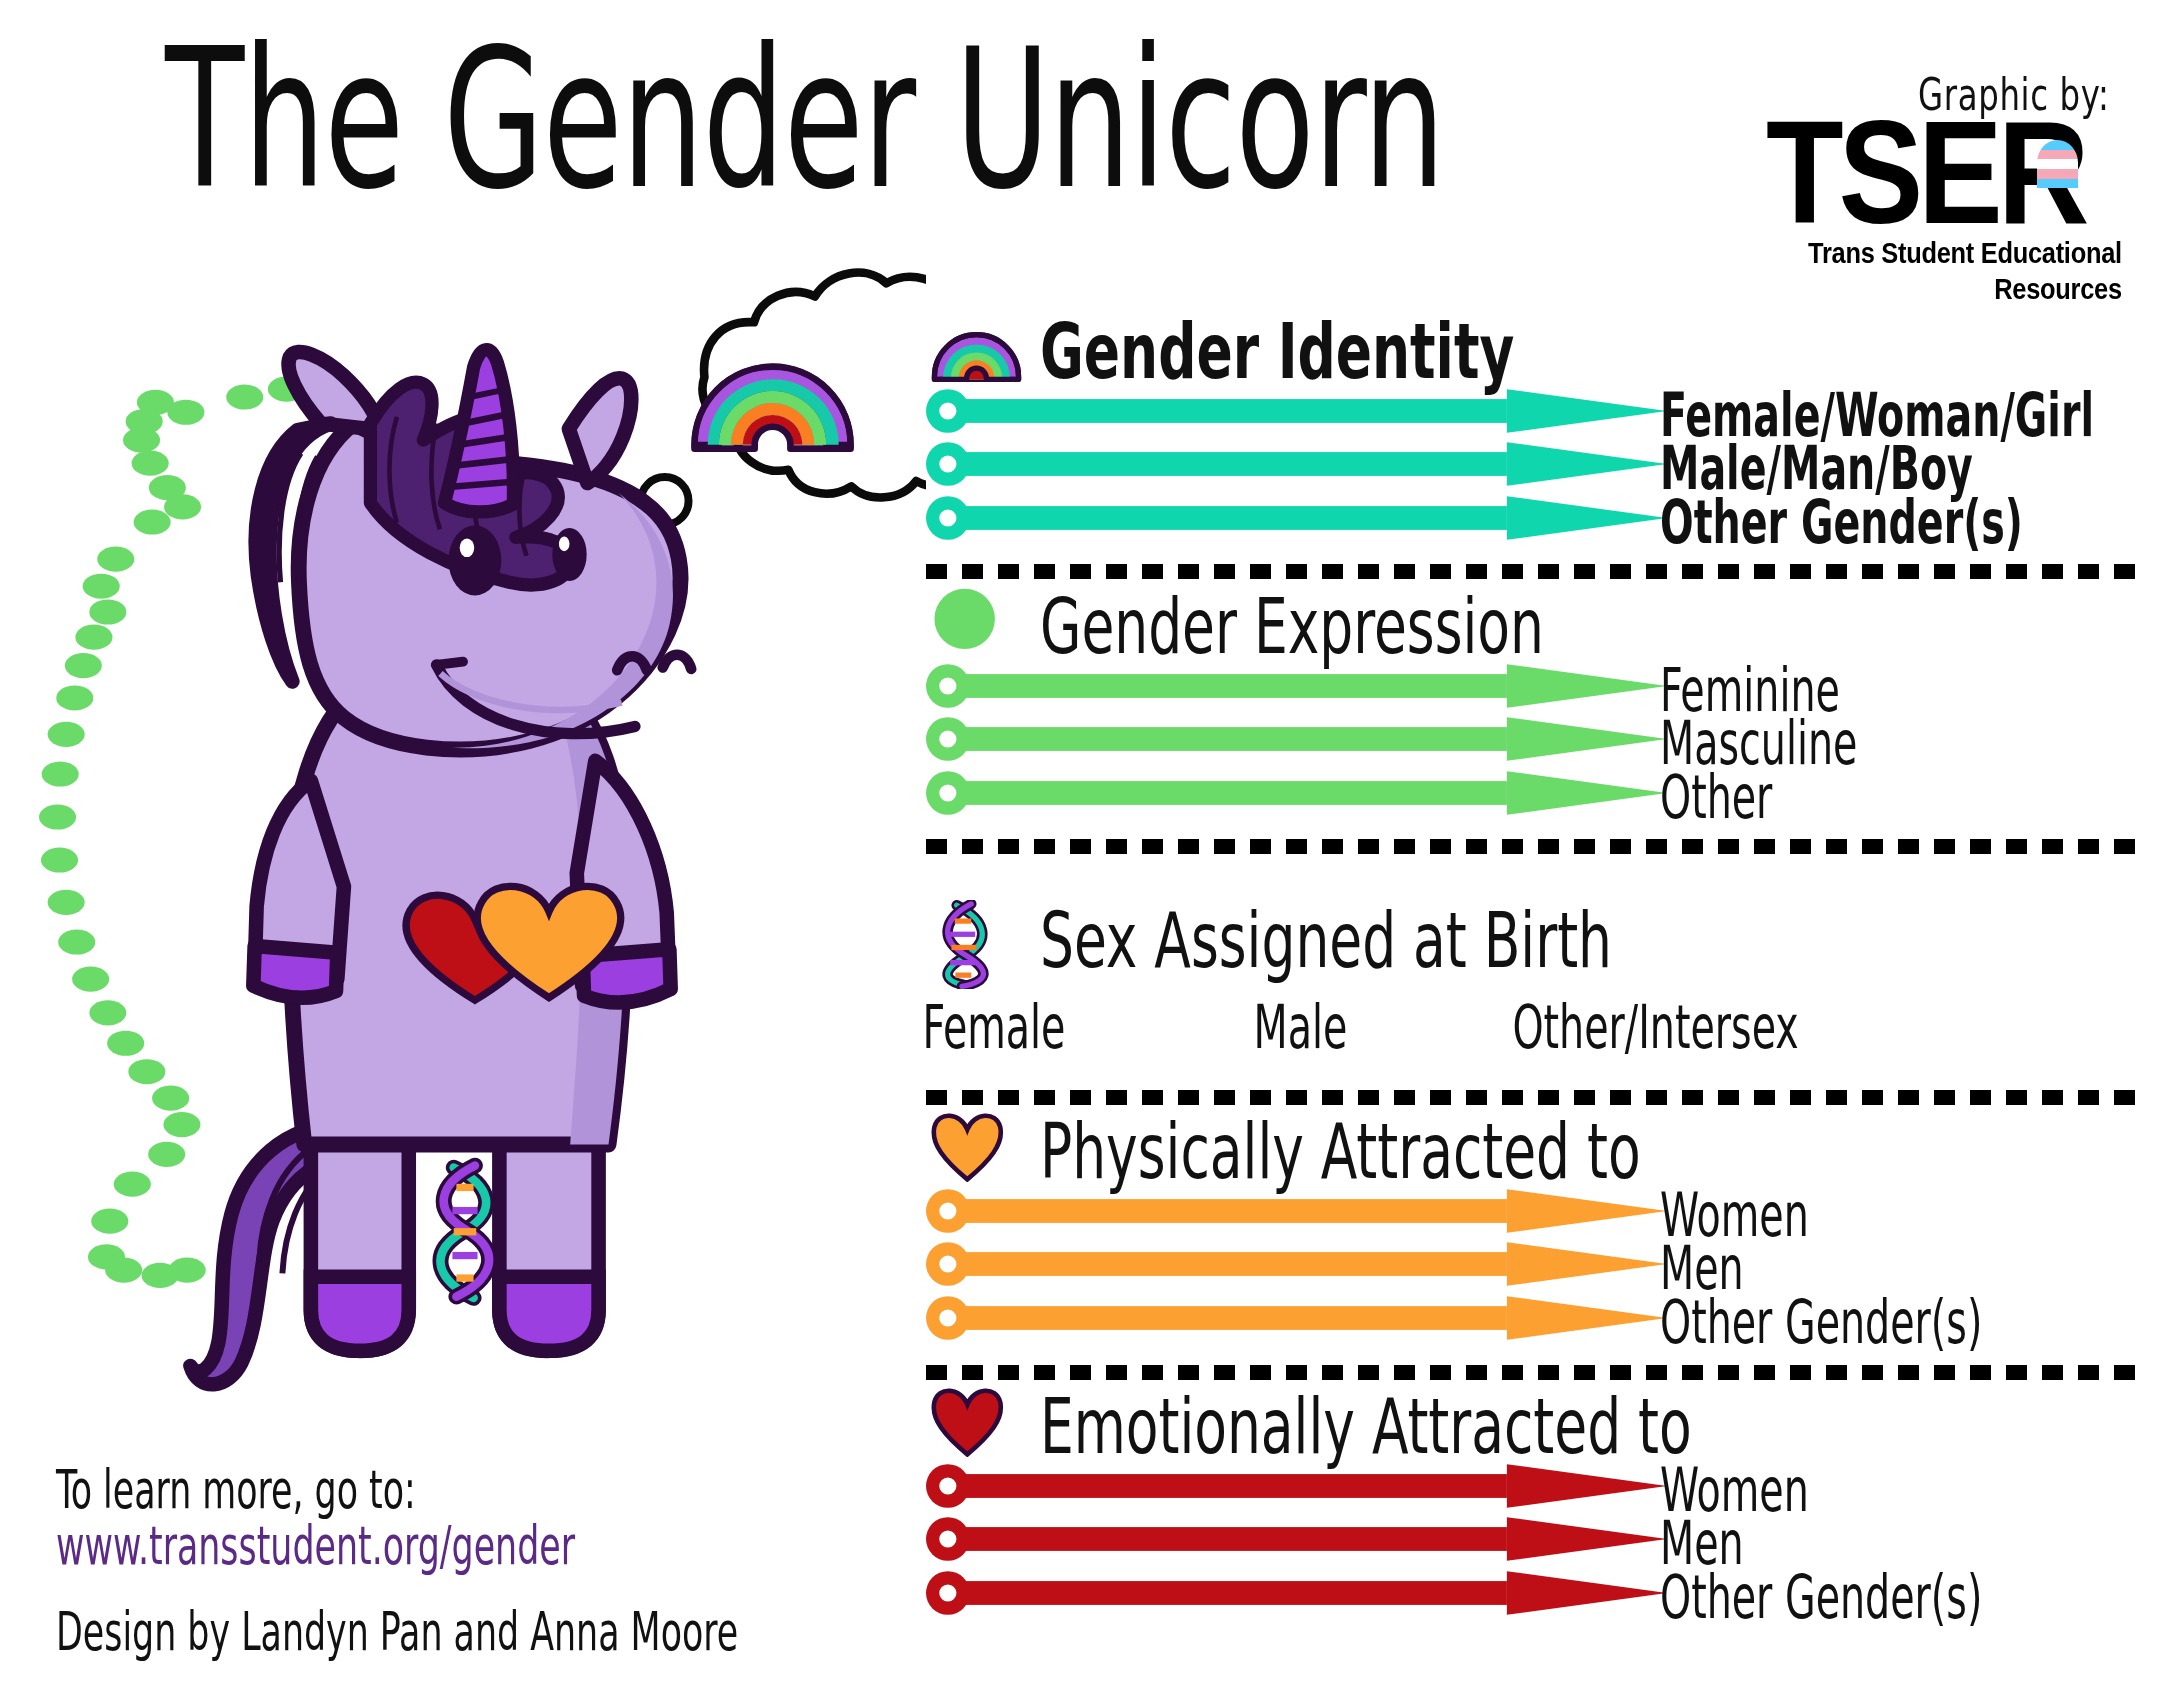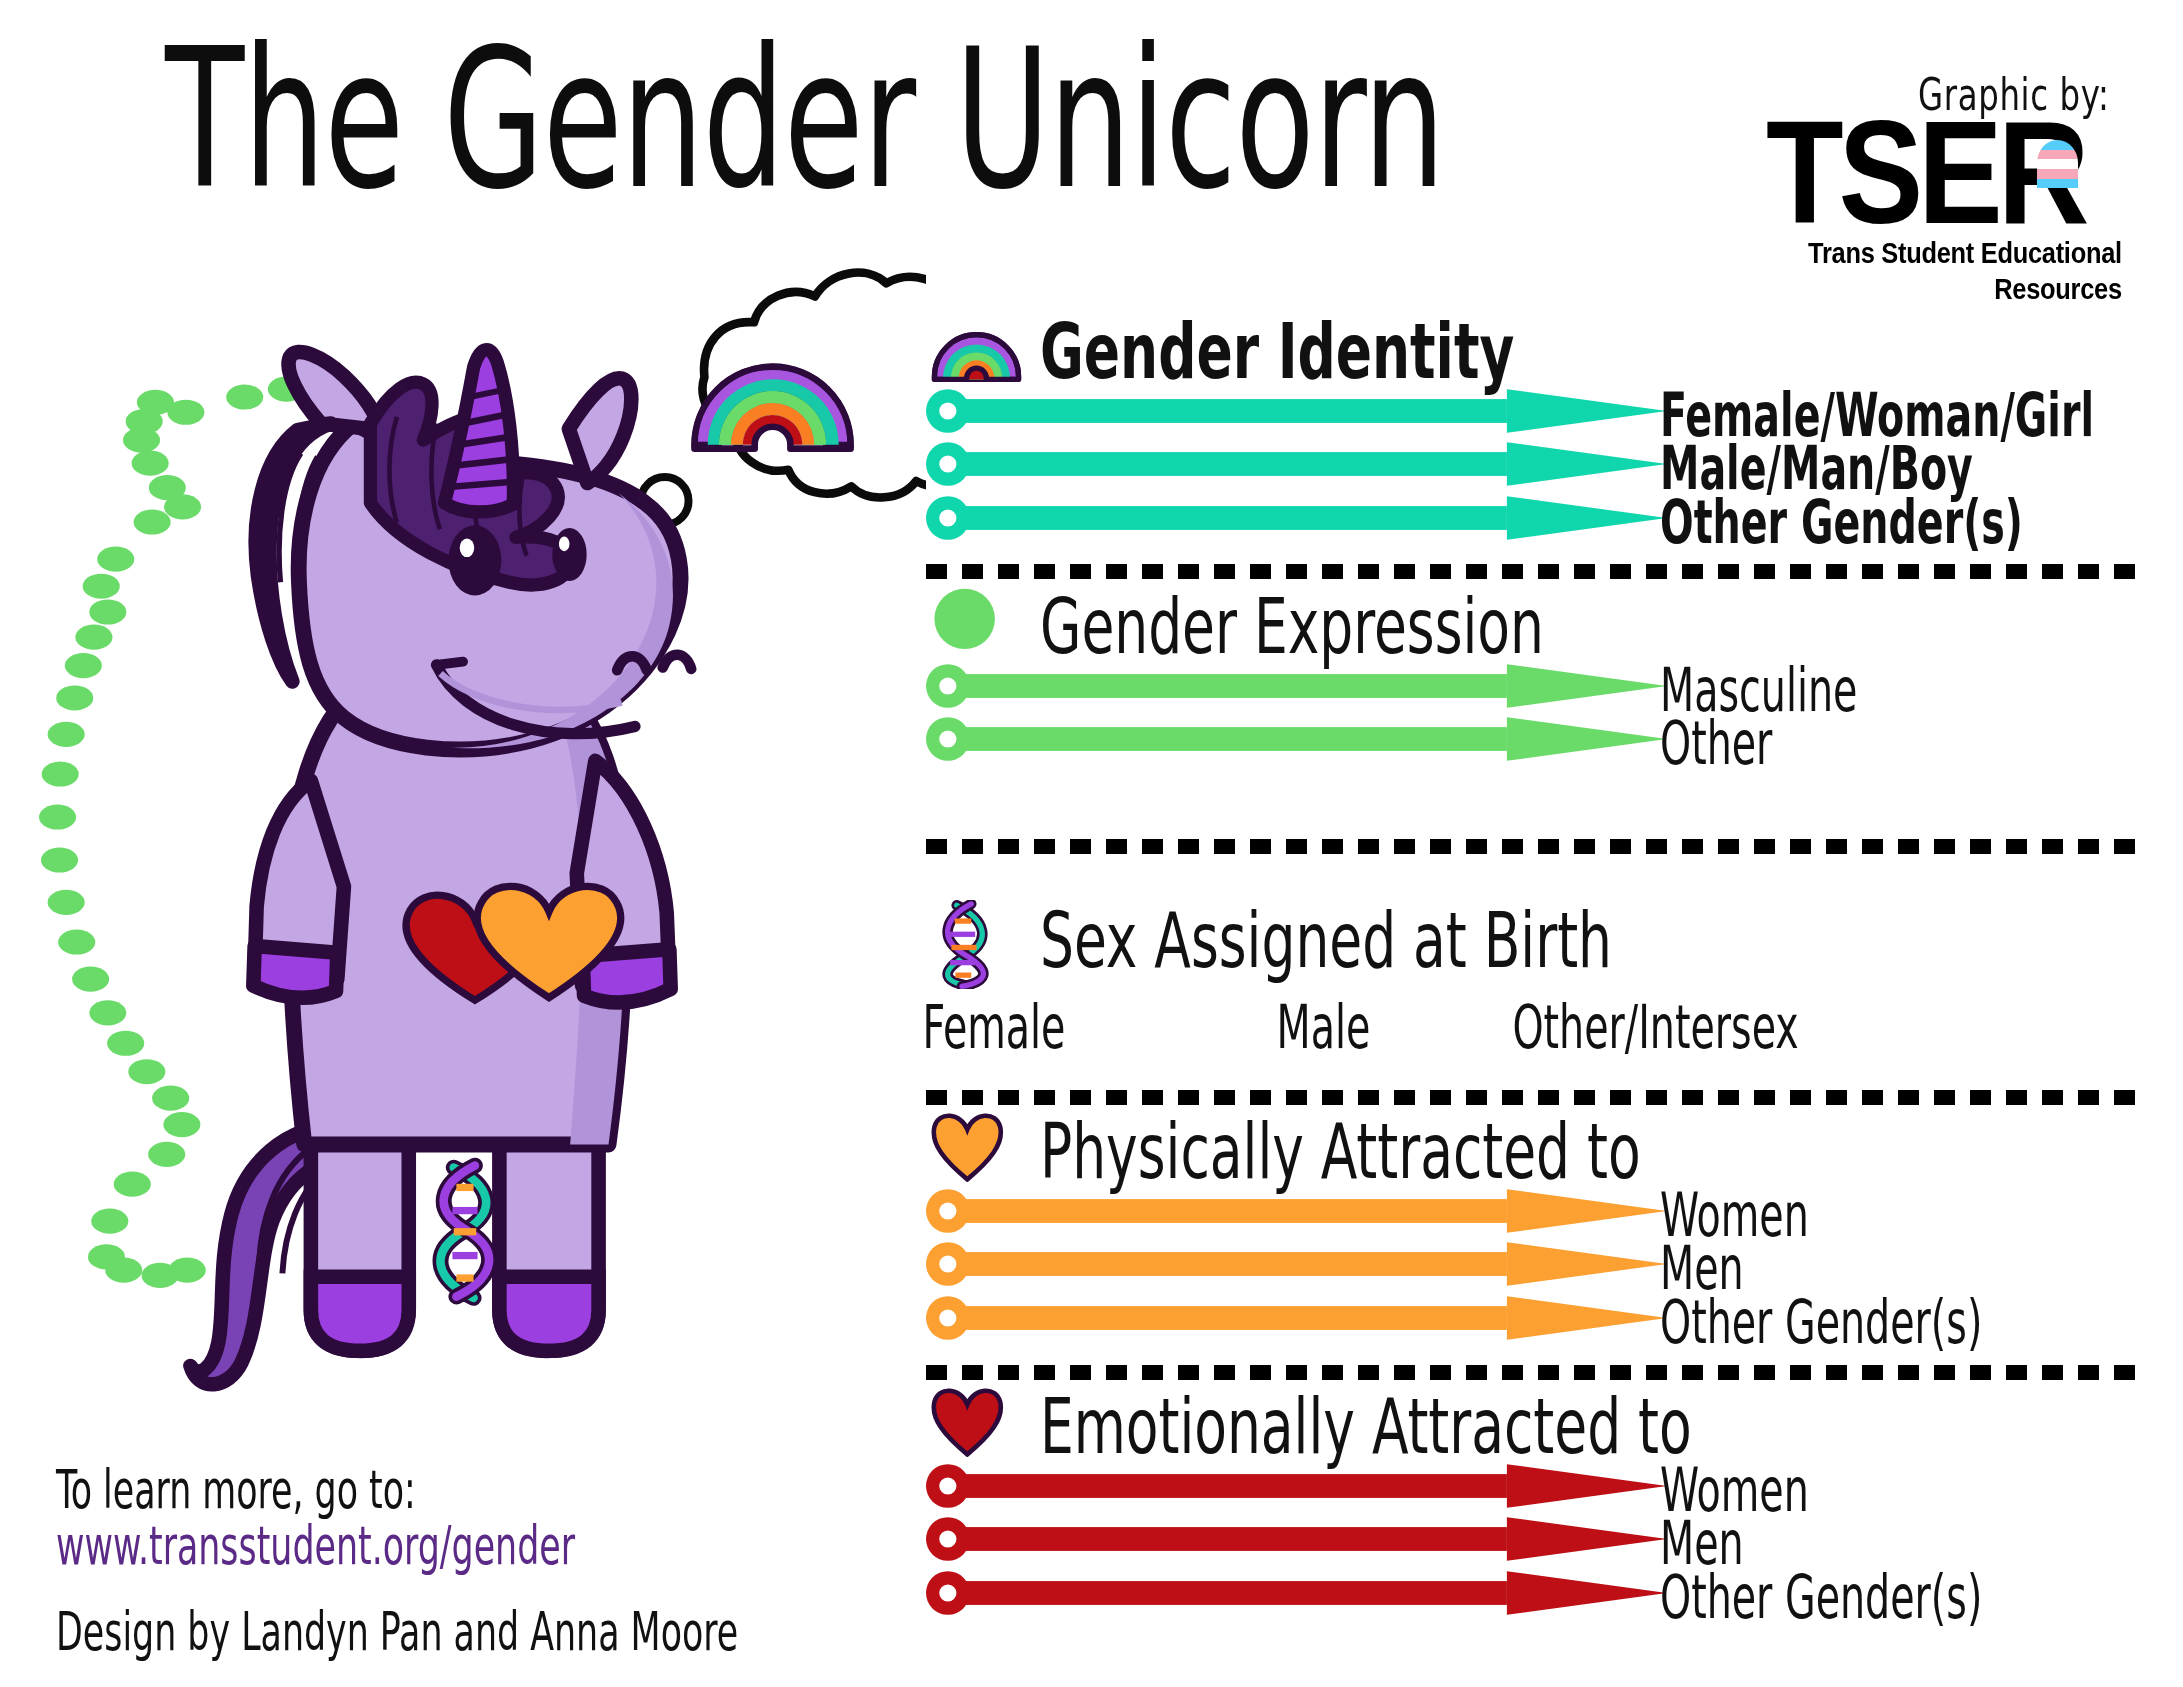--- a/index.html
+++ b/index.html
@@ -64,21 +64,21 @@
   }
 
   
   .divider {
     position:absolute; left:926px; width:1221px; height:14.6px;
     background-image:repeating-linear-gradient(to right,#000 0 21px, transparent 21px 36px);
   }
 
   
   .sab-wrap { position:relative; height:159px; }
-  .sab-item { position:absolute; top:0; text-align:center; }
+  .sab-item { position:absolute; top:0; text-align:left; }
   .sab-label {
     font-family:"DejaVu Sans Condensed","Liberation Sans", sans-serif;
     font-size:50px; color:#111; white-space:nowrap;
     transform:scaleX(0.88) scaleY(1.2); transform-origin:center top;
     display:block;
   }
   .sab-dot { width:61px; height:61px; border-radius:50%; margin:16px auto 0; }
 
   
   #art { position:absolute; left:0; top:0; width:926px; height:1687px; }
@@ -362,20 +362,29 @@
       <span class="sec-title">Gender Expression</span>
     </div>
 
     <div class="arrow-row">
       <svg class="arrow-svg" width="741" height="44" viewBox="0 0 1120 66">
         <circle cx="33" cy="33" r="33" fill="#6ADB68"></circle>
         <rect x="33" y="15" width="845" height="36" fill="#6ADB68"></rect>
         <polygon points="878,0 878,66 1120,33" fill="#6ADB68"></polygon>
         <circle cx="33" cy="33" r="13" fill="#ffffff"></circle>
       </svg>
+      <span class="arrow-label">Feminine</span>
+    </div>
+    <div class="arrow-row">
+      <svg class="arrow-svg" width="741" height="44" viewBox="0 0 1120 66">
+        <circle cx="33" cy="33" r="33" fill="#6ADB68"></circle>
+        <rect x="33" y="15" width="845" height="36" fill="#6ADB68"></rect>
+        <polygon points="878,0 878,66 1120,33" fill="#6ADB68"></polygon>
+        <circle cx="33" cy="33" r="13" fill="#ffffff"></circle>
+      </svg>
       <span class="arrow-label">Masculine</span>
     </div>
     <div class="arrow-row">
       <svg class="arrow-svg" width="741" height="44" viewBox="0 0 1120 66">
         <circle cx="33" cy="33" r="33" fill="#6ADB68"></circle>
         <rect x="33" y="15" width="845" height="36" fill="#6ADB68"></rect>
         <polygon points="878,0 878,66 1120,33" fill="#6ADB68"></polygon>
         <circle cx="33" cy="33" r="13" fill="#ffffff"></circle>
       </svg>
       <span class="arrow-label">Other</span>

